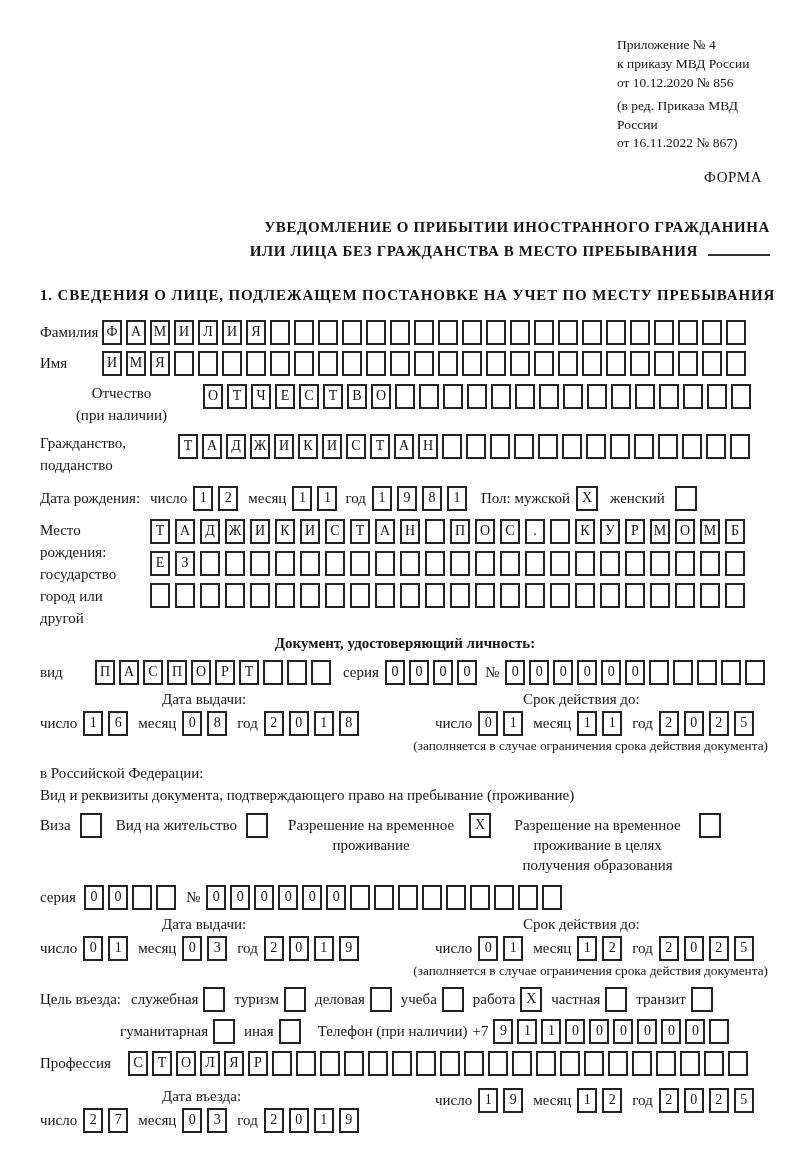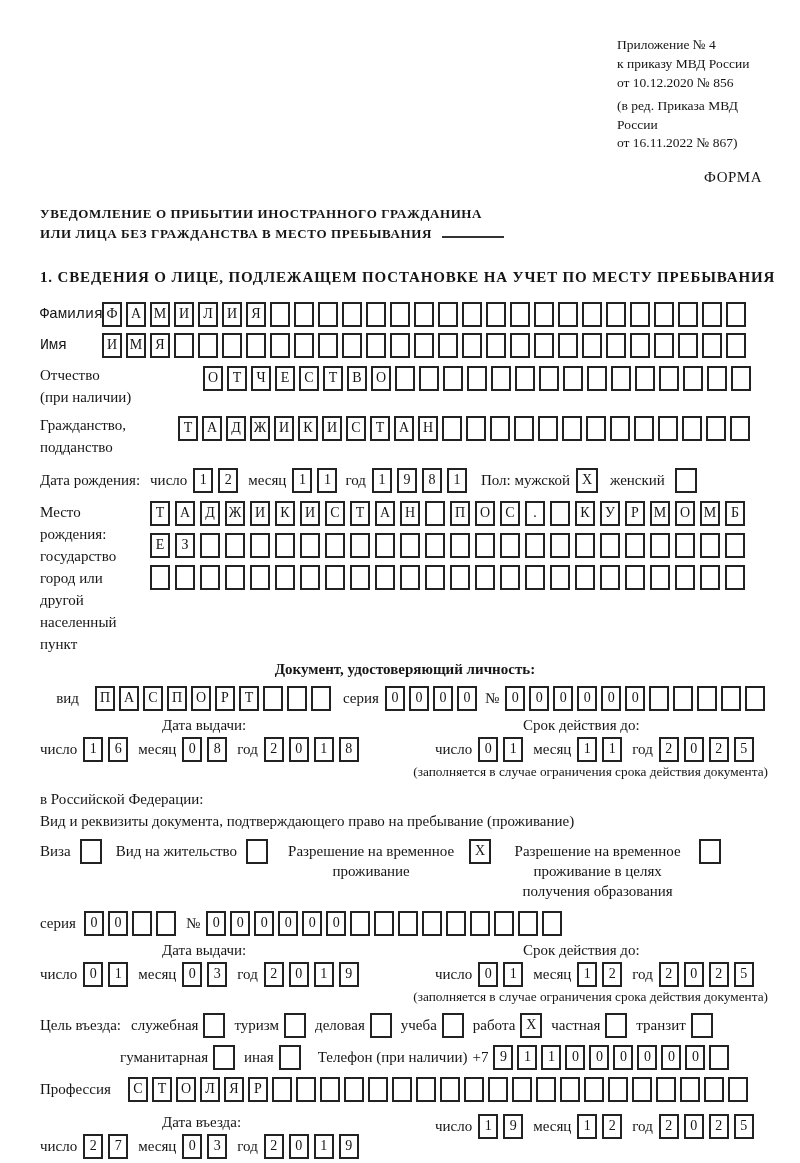--- a/index.html
+++ b/index.html
@@ -19,25 +19,25 @@
   
   .row{display:flex;align-items:flex-start;margin-bottom:6px;}
   .rlabel{flex:none;line-height:25px;}
   .inline-label{line-height:25px;white-space:nowrap;}
 
   
   .hdr{margin-left:577px;font-size:13.5px;line-height:1.4;}
   .hdr .part2{margin-top:4px;}
   .forma{font-weight:normal;text-align:right;padding-right:8px;margin-top:16px;font-size:15px;letter-spacing:.5px;}
 
-  .title{margin-top:18px;text-align:left;font-weight:bold;font-size:13px;letter-spacing:.6px;line-height:1.55;}
+  .title{margin-top:30px;text-align:right;font-weight:bold;font-size:15px;letter-spacing:.6px;line-height:1.55;}
   .blank-line{display:inline-block;width:62px;border-bottom:2px solid #333;margin-left:10px;}
   .sec1{margin-top:24px;margin-bottom:16px;font-weight:bold;font-size:15px;letter-spacing:.85px;white-space:nowrap;}
 
-  .lbl-w62{width:62px;font-family:Liberation Mono, monospace;}  .lbl-w163{width:163px;} .lbl-w138{width:138px;}
+  .lbl-w62{width:62px;}  .lbl-w163{width:163px;text-align:center;} .lbl-w138{width:138px;}
   .lbl-lines{flex:none;line-height:22px;}
   .mt2{margin-top:2px;}
 
   
   .dates{display:flex;margin-bottom:2px;justify-content:space-between;}
   .date-left{width:395px;flex:none;}
   .date-right{flex:1;}
   .date-heading{margin-bottom:3px;}
   .dh-left{padding-left:122px;} .dh-right{padding-left:88px;}
   .date-fields{display:flex;align-items:center;}
@@ -239,21 +239,20 @@
     <span class="checkbox">X</span>
     <span class="inline-label" style="margin-left:12px;margin-right:10px;">женский</span>
     <span class="checkbox"></span>
   </div>
 
   <div class="row" style="margin-top:8px;">
     <div class="lbl-lines" style="width:110px;">
       <div>Место рождения:</div>
       <div>государство</div>
       <div>город или другой</div>
-      <div>населенный пункт</div>
     </div>
     <div class="boxcol">
       <div class="boxes wgap">
           <div class="cell">Т</div>
           <div class="cell">А</div>
           <div class="cell">Д</div>
           <div class="cell">Ж</div>
           <div class="cell">И</div>
           <div class="cell">К</div>
           <div class="cell">И</div>
@@ -325,21 +324,21 @@
           <div class="cell"></div>
           <div class="cell"></div>
           <div class="cell"></div>
           <div class="cell"></div>
         </div>
     </div>
   </div>
 
   <div class="center-bold">Документ, удостоверяющий личность:</div>
   <div class="row">
-    <div class="rlabel" style="width:55px;text-align:center;">вид</div>
+    <div class="rlabel" style="width:55px;">вид</div>
     <div class="boxes">
         <div class="cell">П</div>
         <div class="cell">А</div>
         <div class="cell">С</div>
         <div class="cell">П</div>
         <div class="cell">О</div>
         <div class="cell">Р</div>
         <div class="cell">Т</div>
         <div class="cell"></div>
         <div class="cell"></div>

